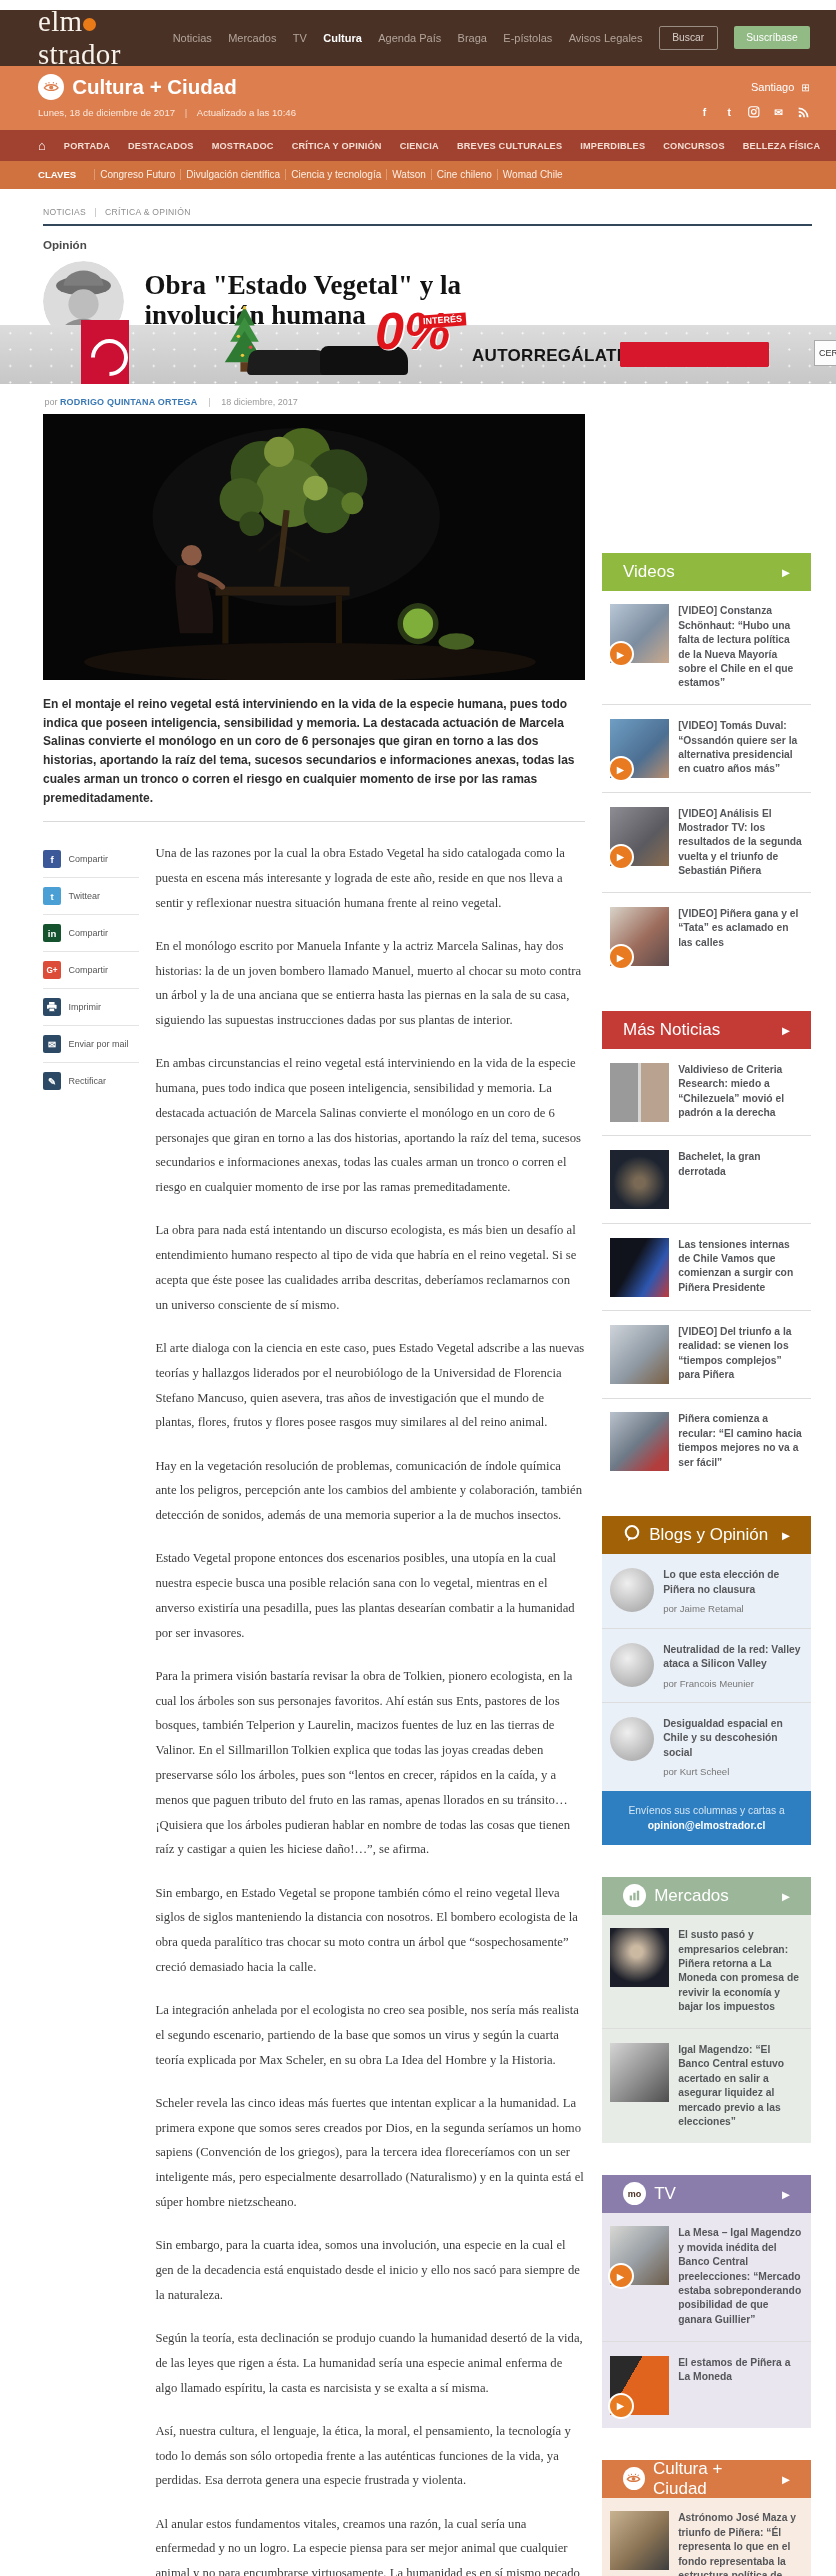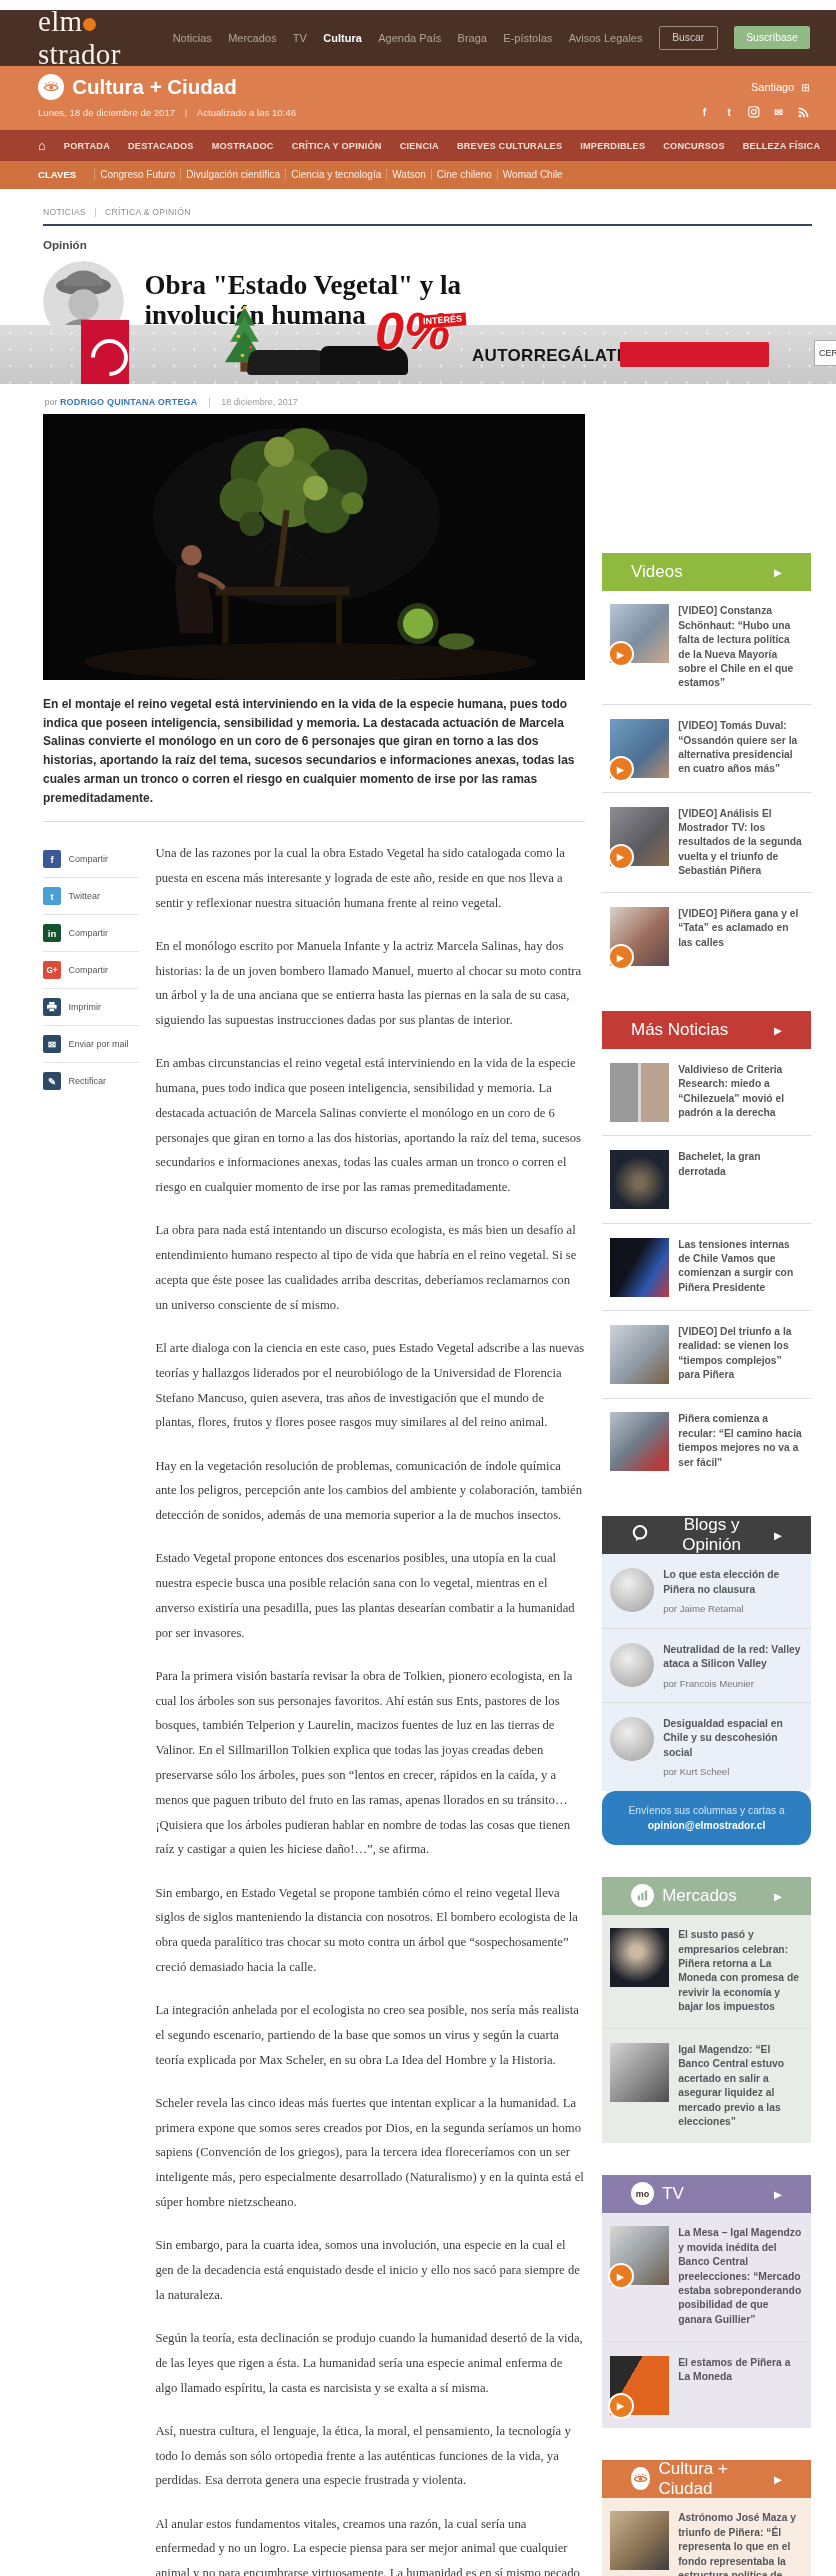--- a/index.html
+++ b/index.html
@@ -85,33 +85,33 @@
   .sh-ic { width:18px; height:18px; border-radius:2.1px; color:#fff; display:flex; align-items:center; justify-content:center; font-size:9.6px; font-weight:bold; flex:none; }
   .share-item .sh-label { font-size:9px; color:#555; }
   .fb { background:#3b5998; } .tw { background:#4aa0d5; } .li { background:#14532d; } .gp { background:#dd4b39; font-size:8.2px; }
   .dk { background:#2c4a66; }
 
   .body-col { margin-left:16.4px; width:430px; }
   .body-col p.bp { font-family:"Liberation Serif", serif; font-size:12.7px; line-height:1.95; color:#3d3d3d; margin:0 0 18.5px; }
 
   
   .sb-section { margin-bottom:31.5px; }
-  .sb-head { height:38px; display:flex; align-items:center; gap:8.2px; padding:0 29px; color:#fff; font-size:17px; cursor:pointer; }
+  .sb-head { height:38px; display:flex; align-items:center; gap:8.2px; padding:0 21px; color:#fff; font-size:17px; cursor:pointer; }
   .sb-head .arrow { margin-left:auto; font-size:10.3px; }
-  .h-videos { background:#8fb93f; } .h-noticias { background:#c43b36; } .h-blogs { background:#404040;text-align:center; }
+  .h-videos { background:#8fb93f; } .h-noticias { background:#c43b36; } .h-blogs { background:#a16207;text-align:center; }
   .h-mercados { background:#9bb698; } .h-tv { background:#8a7dab; } .h-cultura { background:#d97a45; }
   .p-blogs { background:#eaf0f7; } .p-mercados { background:#e7ede6; } .p-tv { background:#e9e6f0; } .p-cultura { background:#f8ebe2; }
   .sb-item { display:flex; gap:9px; padding:13.7px 8.2px; border-bottom:0.7px solid #ddd; cursor:pointer; }
   .sb-item:last-child { border-bottom:none; }
   .thumb { width:59px; height:59px; flex:none; position:relative; }
   .playbtn { position:absolute; left:-2.7px; bottom:-4.1px; width:26px; height:26px; border-radius:50%; background:#e87b22; border:2.1px solid #fff; display:flex; align-items:center; justify-content:center; color:#fff; font-size:9.6px; cursor:pointer; }
   .sb-title { font-size:10.3px; font-weight:bold; color:#55565a; line-height:1.4; }
   .sb-author { font-size:9.6px; color:#777; margin-top:6.2px; font-weight:normal; }
   .avatar-sm { width:44px; height:44px; border-radius:50%; flex:none; background:radial-gradient(circle at 40% 35%, #efefef, #9d9d9d); }
-  .cta { background:#2e7fc2; color:#d3e6f6; text-align:center; padding:11.6px 13.7px; font-size:10.3px; line-height:1.5; cursor:pointer;border-radius:14px; }
+  .cta { background:#2e7fc2; color:#d3e6f6; text-align:center; padding:11.6px 13.7px; font-size:10.3px; line-height:1.5; cursor:pointer; }
   .cta .cta-mail { display:block; color:#fff; font-weight:bold; }
   .round-badge { width:23px; height:23px; border-radius:50%; background:#fff; display:flex; align-items:center; justify-content:center; flex:none; font-size:9px; font-weight:bold; }
 </style>
 </head>
 <body>
 
 <div class="topstrip"></div>
 
 <div class="header">
   <div class="logo"><span>elm</span><span class="dot"></span><span>strador</span></div>

